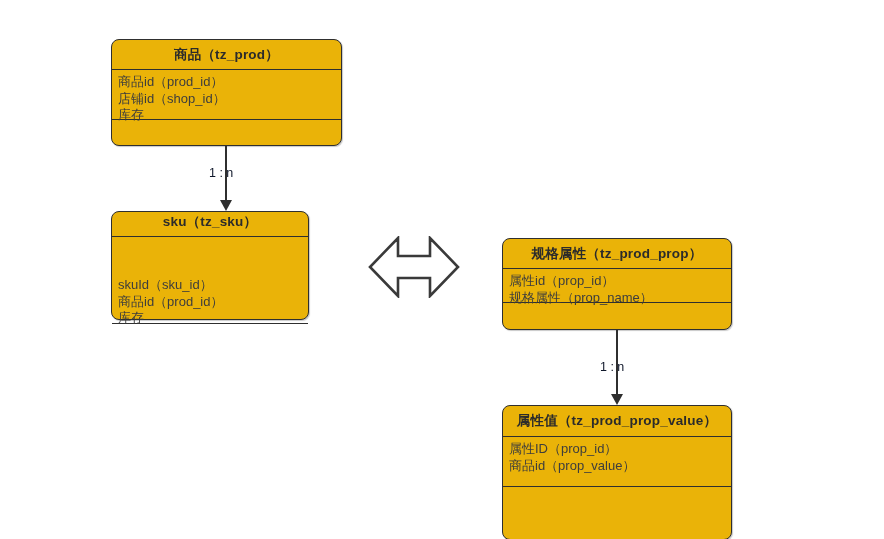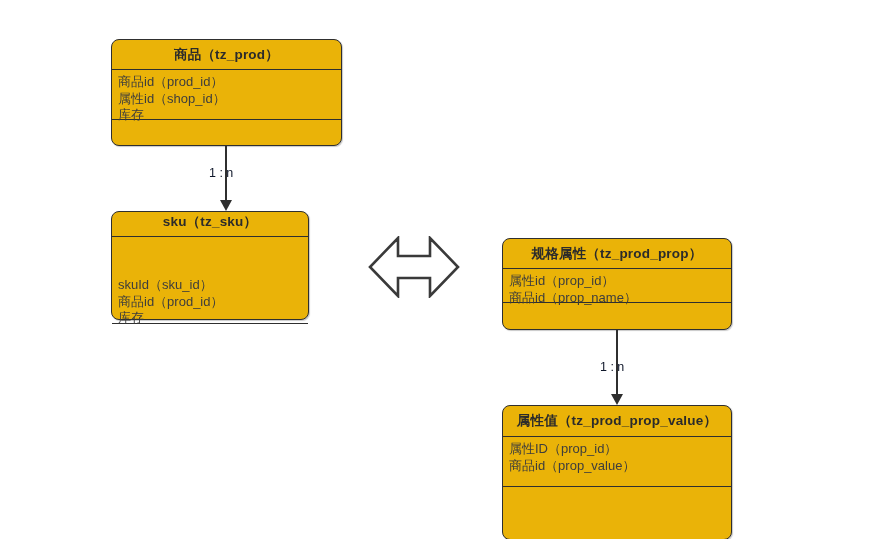--- a/index.html
+++ b/index.html
@@ -105,21 +105,21 @@
 </style>
 </head>
 <body>
 
 <div id="canvas">
 
   <div class="entity" style="left:111px; top:39px; width:231px; height:107px;">
     <div class="entity-header" style="height:30px;">商品（tz_prod）</div>
     <div class="entity-attrs" style="height:50px;">
       <div class="attr-row">商品id（prod_id）</div>
-      <div class="attr-row">属性id（shop_id）</div>
+      <div class="attr-row">店铺id（shop_id）</div>
       <div class="attr-row">库存</div>
     </div>
     <div class="entity-footer"></div>
   </div>
 
   <div class="connector" style="left:225px; top:146px; width:2px; height:65px;">
     <div class="conn-line" style="height:54px;"></div>
     <div class="conn-head" style="top:54px;"></div>
     <div class="conn-label" style="left:-16px; top:20px;">1 : n</div>
   </div>
@@ -137,21 +137,21 @@
   <div class="double-arrow" style="left:368px; top:236px; width:92px; height:62px;">
     <svg width="92" height="62" viewBox="0 0 92 62" xmlns="http://www.w3.org/2000/svg">
       <polygon points="30,2 30,20 62,20 62,2 90,31 62,60 62,42 30,42 30,60 2,31" fill="#ffffff" stroke="#3a3a3a" stroke-width="2.6" stroke-linejoin="miter"></polygon>
     </svg>
   </div>
 
   <div class="entity" style="left:502px; top:238px; width:230px; height:92px;">
     <div class="entity-header" style="height:30px;">规格属性（tz_prod_prop）</div>
     <div class="entity-attrs" style="height:34px;">
       <div class="attr-row">属性id（prop_id）</div>
-      <div class="attr-row">商品id（prop_name）</div>
+      <div class="attr-row">规格属性（prop_name）</div>
     </div>
     <div class="entity-footer"></div>
   </div>
 
   <div class="connector" style="left:616px; top:330px; width:2px; height:75px;">
     <div class="conn-line" style="height:64px;"></div>
     <div class="conn-head" style="top:64px;"></div>
     <div class="conn-label" style="left:-16px; top:30px;">1 : n</div>
   </div>
 

